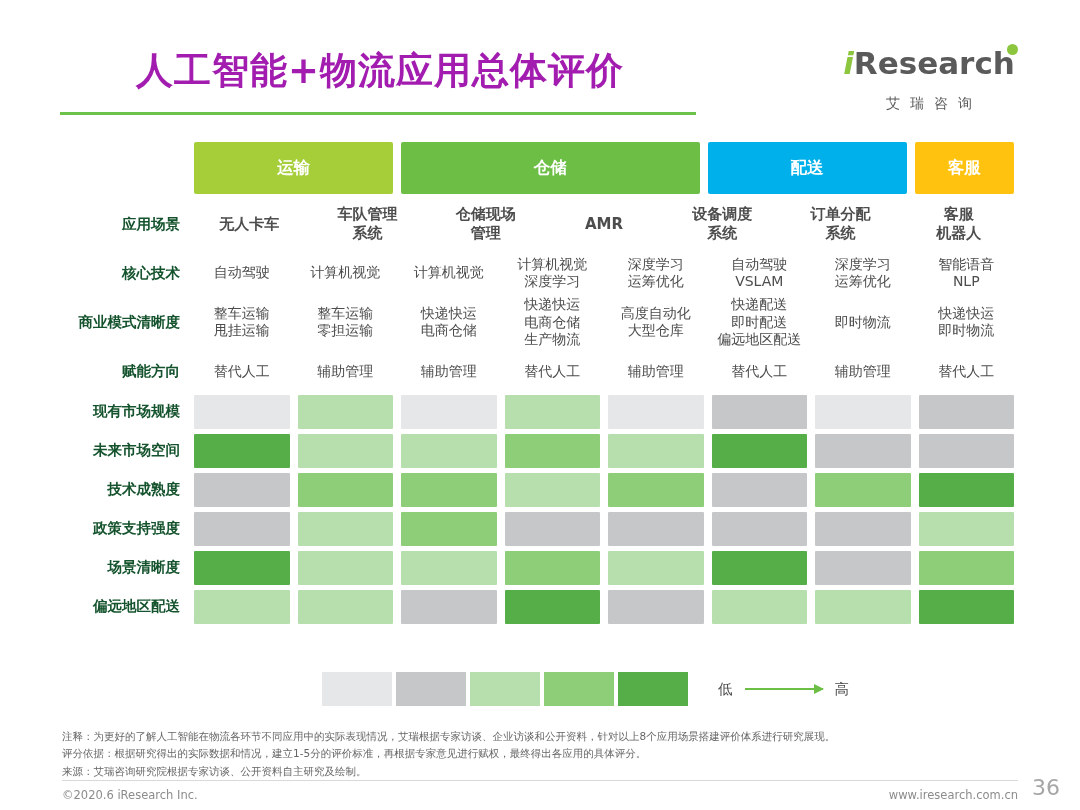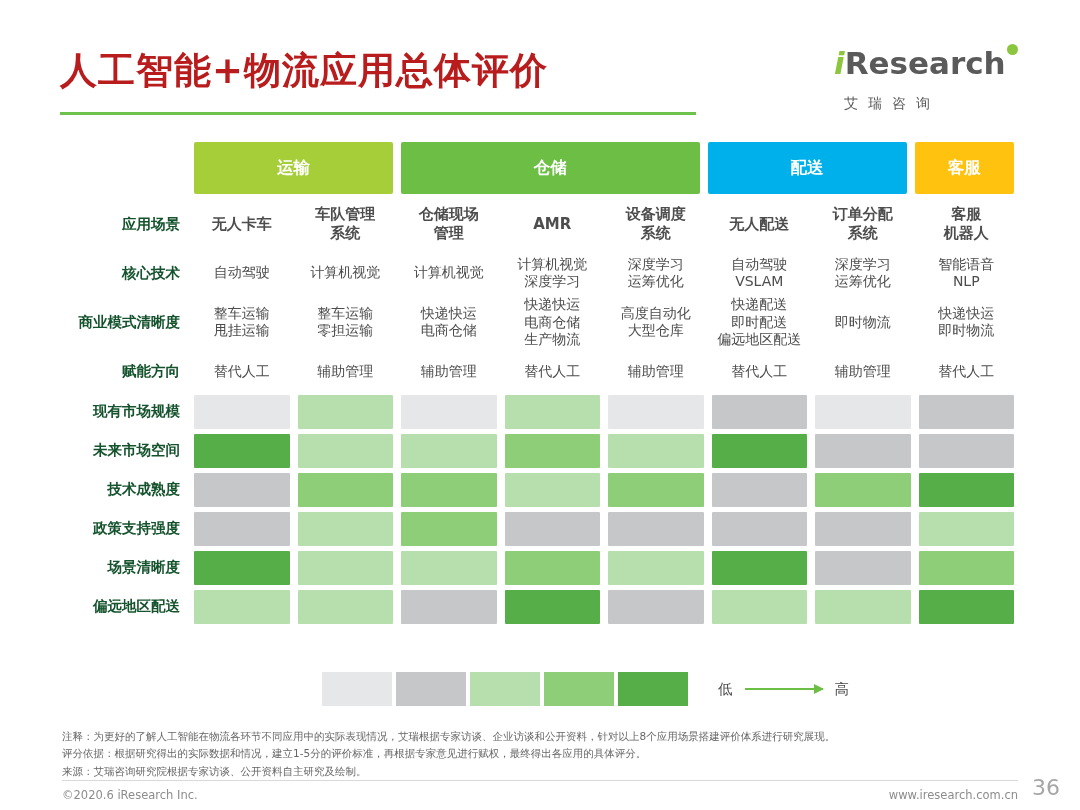--- a/index.html
+++ b/index.html
@@ -1,24 +1,24 @@
 <!DOCTYPE html>
 <html><head>
 <meta charset="utf-8">
 <style>
   html,body{margin:0;padding:0;}
   body{width:1080px;height:810px;background:#ffffff;font-family:"DejaVu Sans","Liberation Sans",sans-serif;color:#333;position:relative;overflow:hidden;}
 
   
   #title-bar{position:absolute;left:60px;top:52px;width:640px;}
-  #page-title{font-size:37px;color:#b91c1c;font-weight:bold;letter-spacing:1px;line-height:1;}
+  #page-title{font-size:37px;color:#a21caf;font-weight:bold;letter-spacing:1px;line-height:1;text-align:center;}
   #title-underline{position:absolute;left:60px;top:112px;width:636px;height:3px;background:#6cc24a;}
 
   
-  #logo{position:absolute;right:56px;top:48px;width:190px;text-align:left;}
+  #logo{position:absolute;right:56px;top:48px;width:190px;text-align:center;}
   #logo-text{font-size:31px;line-height:1;letter-spacing:0px;}
   #logo-text .i{color:#8cc63f;font-style:italic;font-weight:bold;}
   #logo-text .r{color:#5a5a5a;font-weight:bold;}
   #logo-dot{position:absolute;right:6px;top:-4px;width:11px;height:11px;border-radius:50%;background:#8cc63f;}
   #logo-cn{margin-top:16px;font-size:14px;color:#5a5a5a;letter-spacing:10px;text-indent:10px;}
 
   
   #table{position:absolute;left:62px;top:142px;width:956px;}
   .row{display:flex;align-items:stretch;}
   .rowlabel{width:128px;flex:0 0 128px;display:flex;align-items:center;justify-content:flex-end;padding-right:10px;box-sizing:border-box;font-size:14.5px;font-weight:bold;color:#14532d;}
@@ -93,21 +93,20 @@
   </div>
 
   <div class="row textrow scenario-row">
     <div class="rowlabel">应用场景</div>
     <div class="cells" id="scenario-cells">
         <div class="cell sc-transport">无人卡车</div>
         <div class="cell sc-transport">车队管理<br>系统</div>
         <div class="cell sc-storage">仓储现场<br>管理</div>
         <div class="cell sc-storage">AMR</div>
         <div class="cell sc-storage">设备调度<br>系统</div>
-        <div class="cell sc-delivery">无人配送</div>
         <div class="cell sc-delivery">订单分配<br>系统</div>
         <div class="cell sc-service">客服<br>机器人</div>
       </div>
   </div>
 
   <div class="row textrow">
     <div class="rowlabel">核心技术</div>
     <div class="cells" id="coretech-cells">
         <div class="cell">自动驾驶</div>
         <div class="cell">计算机视觉</div>

